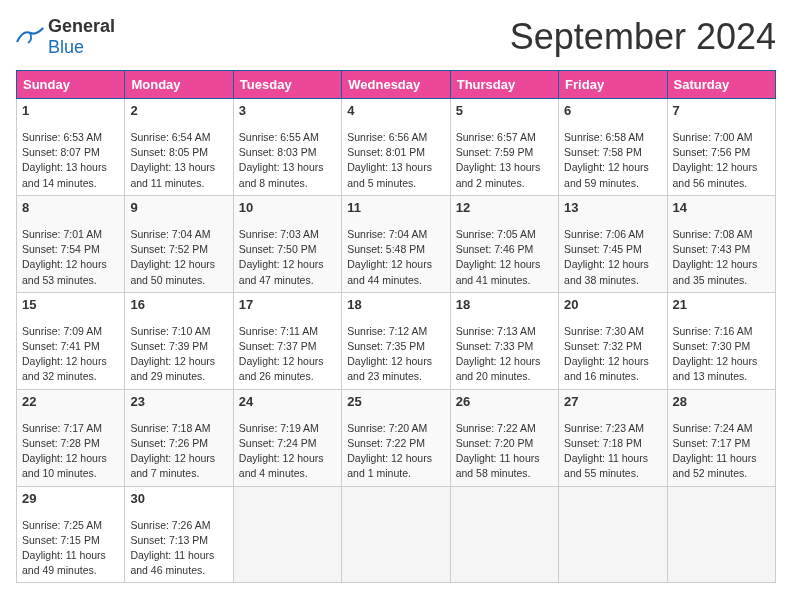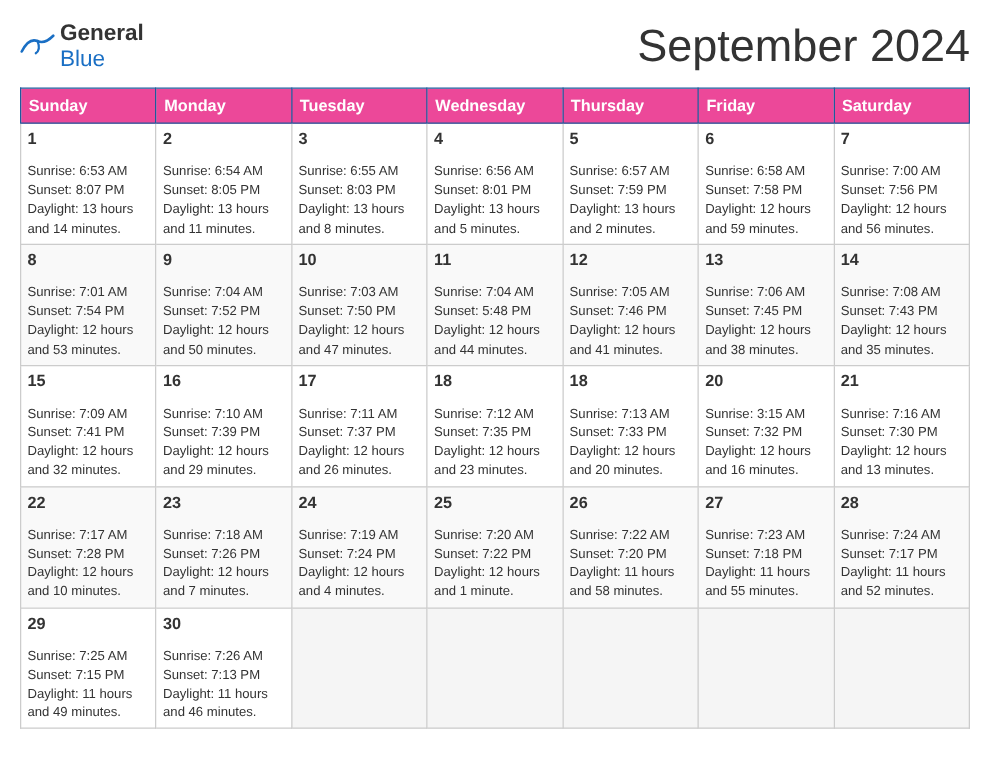--- a/index.html
+++ b/index.html
@@ -256,21 +256,21 @@
           <span class="day-num">18</span>
           <div class="day-info">
             <span>Sunrise: 7:13 AM</span><br>
             <span>Sunset: 7:33 PM</span><br>
             <span>Daylight: 12 hours and 20 minutes.</span>
           </div>
         </td>
         <td>
           <span class="day-num">20</span>
           <div class="day-info">
-            <span>Sunrise: 3:15 AM</span><br>
+            <span>Sunrise: 7:30 AM</span><br>
             <span>Sunset: 7:32 PM</span><br>
             <span>Daylight: 12 hours and 16 minutes.</span>
           </div>
         </td>
         <td>
           <span class="day-num">21</span>
           <div class="day-info">
             <span>Sunrise: 7:16 AM</span><br>
             <span>Sunset: 7:30 PM</span><br>
             <span>Daylight: 12 hours and 13 minutes.</span>

